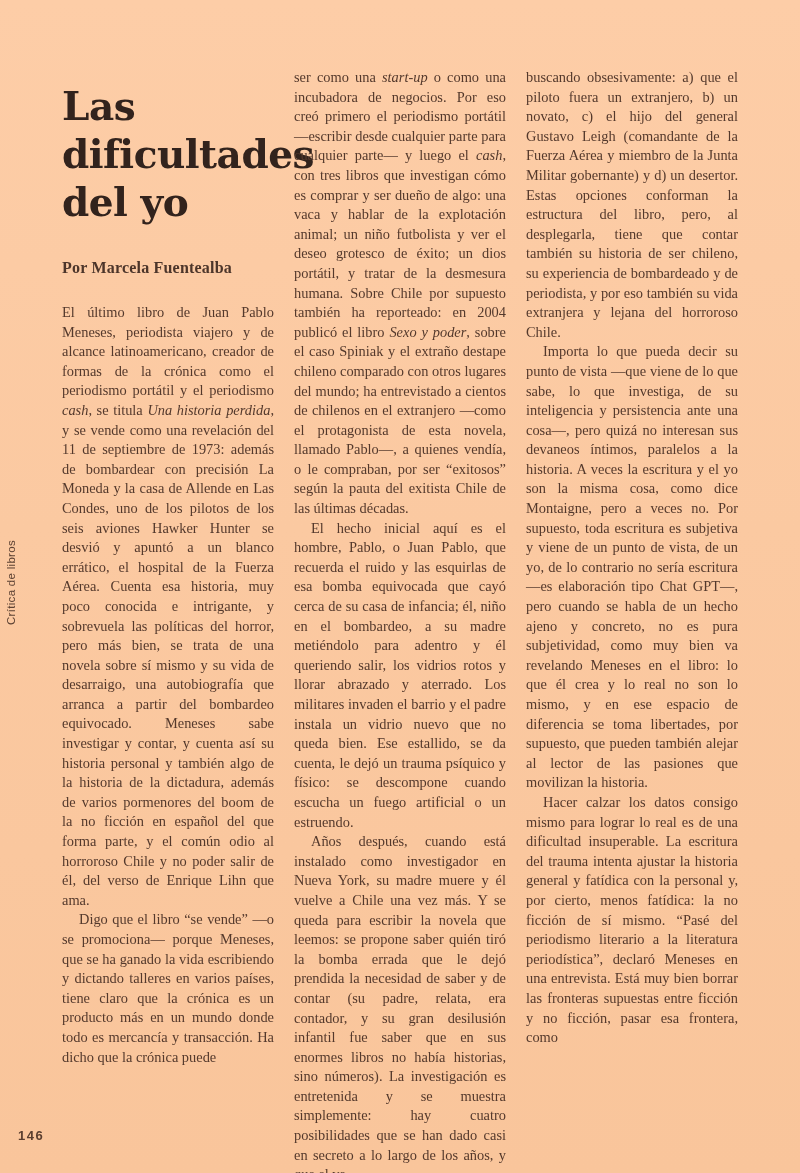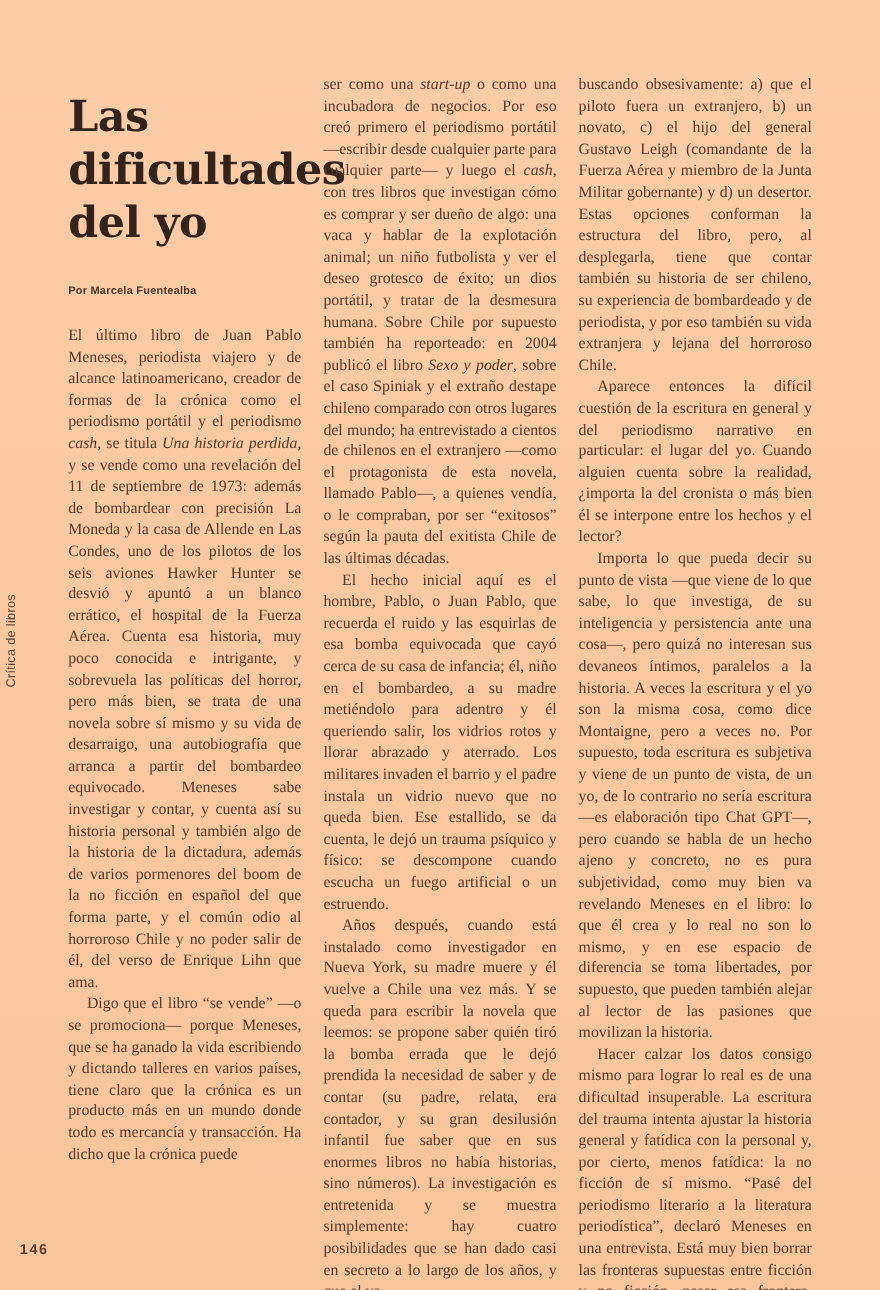--- a/index.html
+++ b/index.html
@@ -64,22 +64,22 @@
     margin: 82px 0 0 0;
     font-family: "DejaVu Serif", "Liberation Serif", serif;
     font-weight: 700;
     font-size: 39px;
     line-height: 48px;
     letter-spacing: -0.5px;
     color: var(--title, #32231d);
   }
   .byline {
     margin-top: 33px;
-    font-family: Liberation Sans, sans-serif;
-    font-size: 10px;
+    font-family: Liberation Serif, serif;
+    font-size: 16px;
     font-weight: bold;
     letter-spacing: 0.2px;
     color: var(--byline, #4c352a);
   }
   .body {
     font-size: 14.4px;
     line-height: 19.6px;
     text-align: justify;
     hyphens: auto;
     -webkit-hyphens: auto;
@@ -119,20 +119,19 @@
       <div class="body">
           <p>ser como una <i>start-up</i> o como una incubadora de negocios. Por eso creó primero el periodismo portátil —escribir desde cualquier parte para cualquier parte— y luego el <i>cash</i>, con tres libros que investigan cómo es comprar y ser dueño de algo: una vaca y hablar de la explotación animal; un niño futbolista y ver el deseo grotesco de éxito; un dios portátil, y tratar de la desmesura humana. Sobre Chile por supuesto también ha reporteado: en 2004 publicó el libro <i>Sexo y poder</i>, sobre el caso Spiniak y el extraño destape chileno comparado con otros lugares del mundo; ha entrevistado a cientos de chilenos en el extranjero —como el protagonista de esta novela, llamado Pablo—, a quienes vendía, o le compraban, por ser “exitosos” según la pauta del exitista Chile de las últimas décadas.</p>
           <p class="indent">El hecho inicial aquí es el hombre, Pablo, o Juan Pablo, que recuerda el ruido y las esquirlas de esa bomba equivocada que cayó cerca de su casa de infancia; él, niño en el bombardeo, a su madre metiéndolo para adentro y él queriendo salir, los vidrios rotos y llorar abrazado y aterrado. Los militares invaden el barrio y el padre instala un vidrio nuevo que no queda bien. Ese estallido, se da cuenta, le dejó un trauma psíquico y físico: se descompone cuando escucha un fuego artificial o un estruendo.</p>
           <p class="indent">Años después, cuando está instalado como investigador en Nueva York, su madre muere y él vuelve a Chile una vez más. Y se queda para escribir la novela que leemos: se propone saber quién tiró la bomba errada que le dejó prendida la necesidad de saber y de contar (su padre, relata, era contador, y su gran desilusión infantil fue saber que en sus enormes libros no había historias, sino números). La investigación es entretenida y se muestra simplemente: hay cuatro posibilidades que se han dado casi en secreto a lo largo de los años, y que el va</p>
         </div>
     </div>
 
     <div class="col">
       <div class="body">
           <p>buscando obsesivamente: a) que el piloto fuera un extranjero, b) un novato, c) el hijo del general Gustavo Leigh (comandante de la Fuerza Aérea y miembro de la Junta Militar gobernante) y d) un desertor. Estas opciones conforman la estructura del libro, pero, al desplegarla, tiene que contar también su historia de ser chileno, su experiencia de bombardeado y de periodista, y por eso también su vida extranjera y lejana del horroroso Chile.</p>
-          <p class="indent">Aparece entonces la difícil cuestión de la escritura en general y del periodismo narrativo en particular: el lugar del yo. Cuando alguien cuenta sobre la realidad, ¿importa la del cronista o más bien él se interpone entre los hechos y el lector?</p>
           <p class="indent">Importa lo que pueda decir su punto de vista —que viene de lo que sabe, lo que investiga, de su inteligencia y persistencia ante una cosa—, pero quizá no interesan sus devaneos íntimos, paralelos a la historia. A veces la escritura y el yo son la misma cosa, como dice Montaigne, pero a veces no. Por supuesto, toda escritura es subjetiva y viene de un punto de vista, de un yo, de lo contrario no sería escritura —es elaboración tipo Chat GPT—, pero cuando se habla de un hecho ajeno y concreto, no es pura subjetividad, como muy bien va revelando Meneses en el libro: lo que él crea y lo real no son lo mismo, y en ese espacio de diferencia se toma libertades, por supuesto, que pueden también alejar al lector de las pasiones que movilizan la historia.</p>
           <p class="indent">Hacer calzar los datos consigo mismo para lograr lo real es de una dificultad insuperable. La escritura del trauma intenta ajustar la historia general y fatídica con la personal y, por cierto, menos fatídica: la no ficción de sí mismo. “Pasé del periodismo literario a la literatura periodística”, declaró Meneses en una entrevista. Está muy bien borrar las fronteras supuestas entre ficción y no ficción, pasar esa frontera, como</p>
         </div>
     </div>
 
   </div>
 </div>
 
 </body></html>

